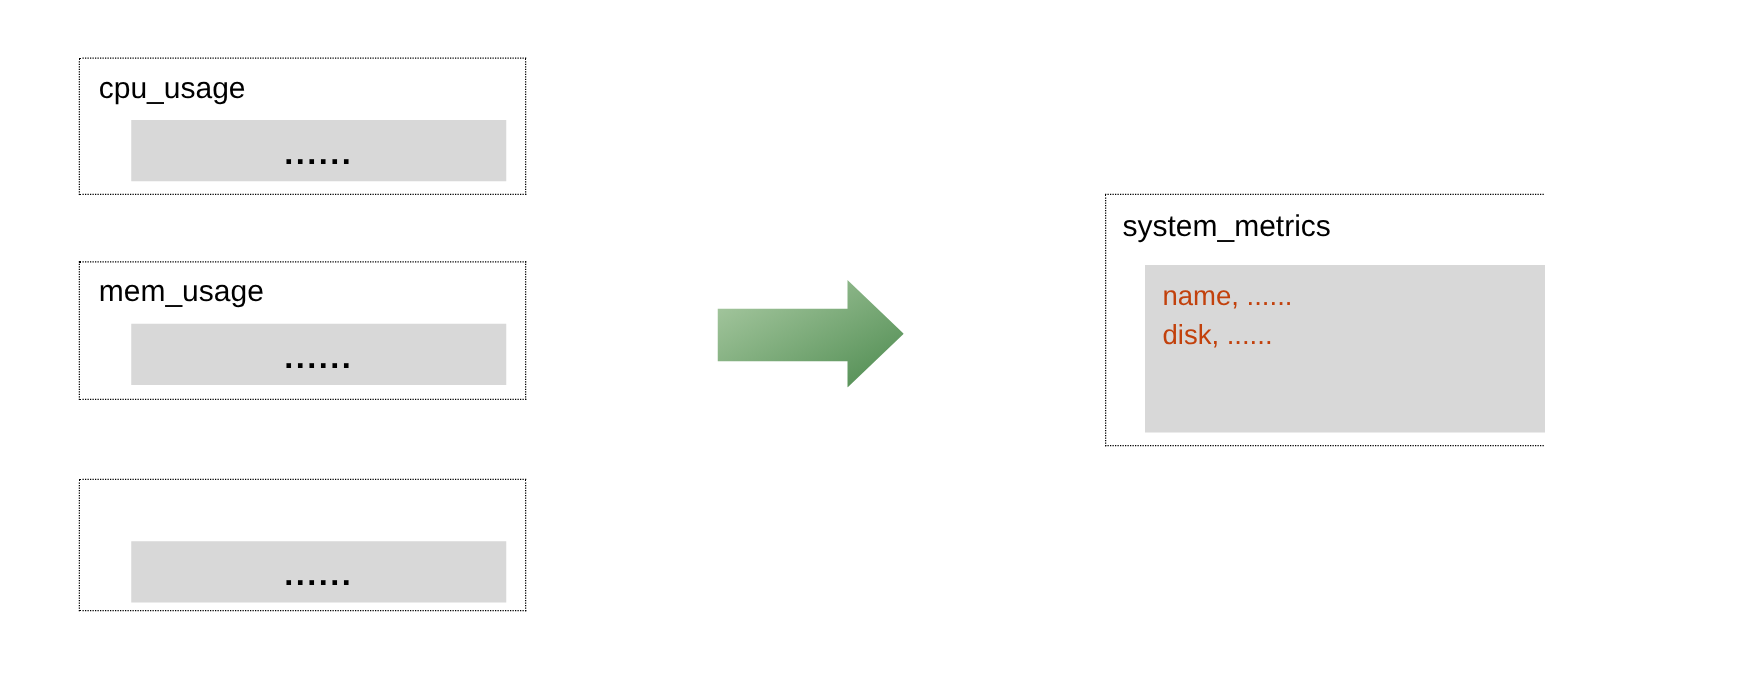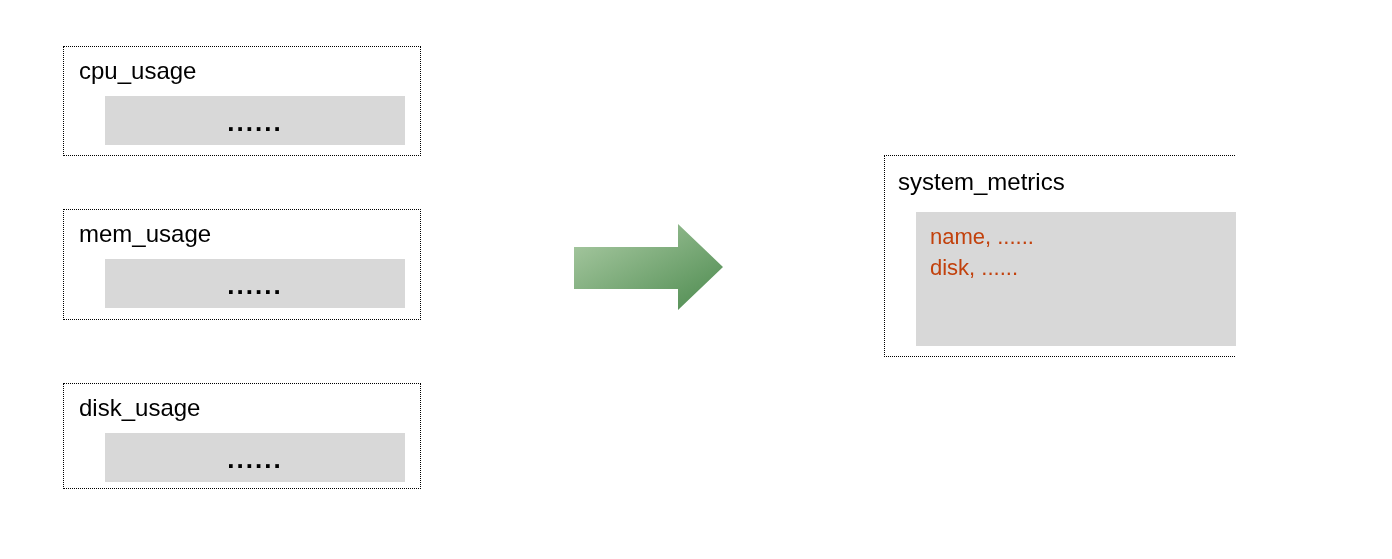--- a/index.html
+++ b/index.html
@@ -99,21 +99,20 @@
     <div class="box-title">cpu_usage</div>
     <div class="src-bar">......</div>
   </div>
 
   <div class="src-box pos-1">
     <div class="box-title">mem_usage</div>
     <div class="src-bar">......</div>
   </div>
 
   <div class="src-box pos-2">
-    <div class="box-title">disk_usage</div>
     <div class="src-bar">......</div>
   </div>
 
   <svg class="arrow-svg" viewBox="0 0 149 86" xmlns="http://www.w3.org/2000/svg" aria-hidden="true">
     <defs>
       <linearGradient id="arrowGrad" x1="0" y1="0" x2="1" y2="1">
         <stop offset="0" stop-color="#aecda7"></stop>
         <stop offset="1" stop-color="#4c8a4e"></stop>
       </linearGradient>
     </defs>

